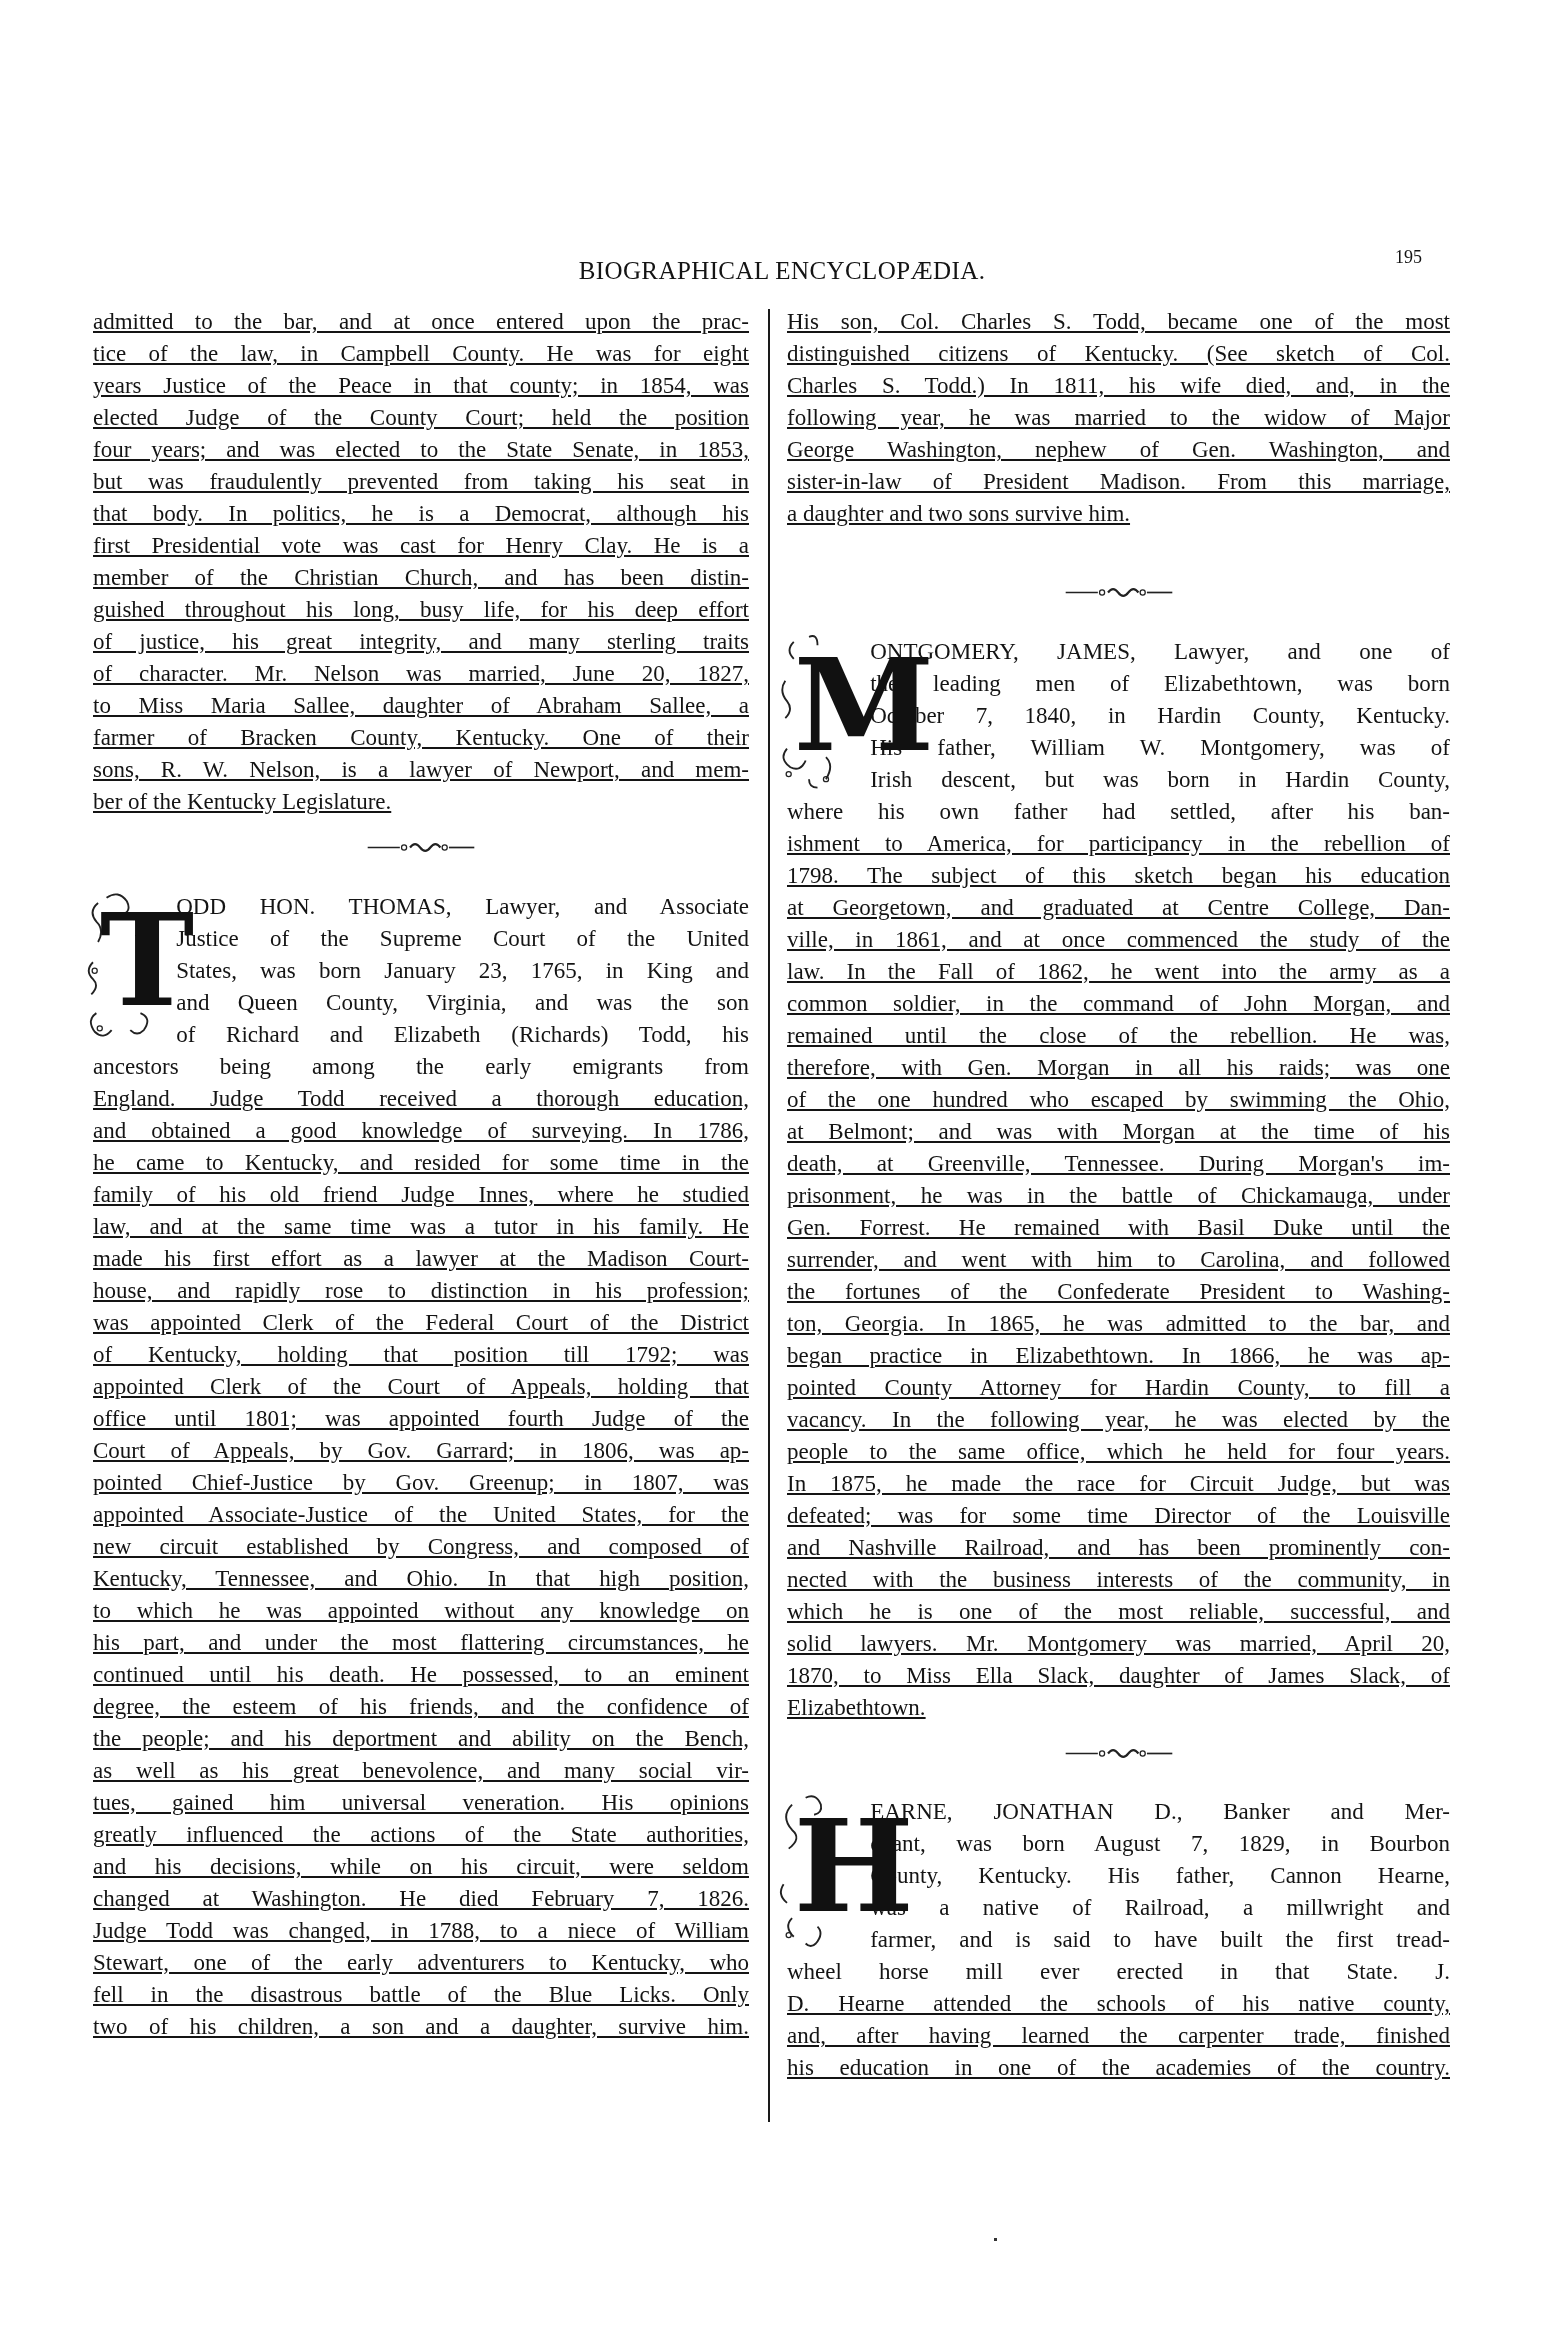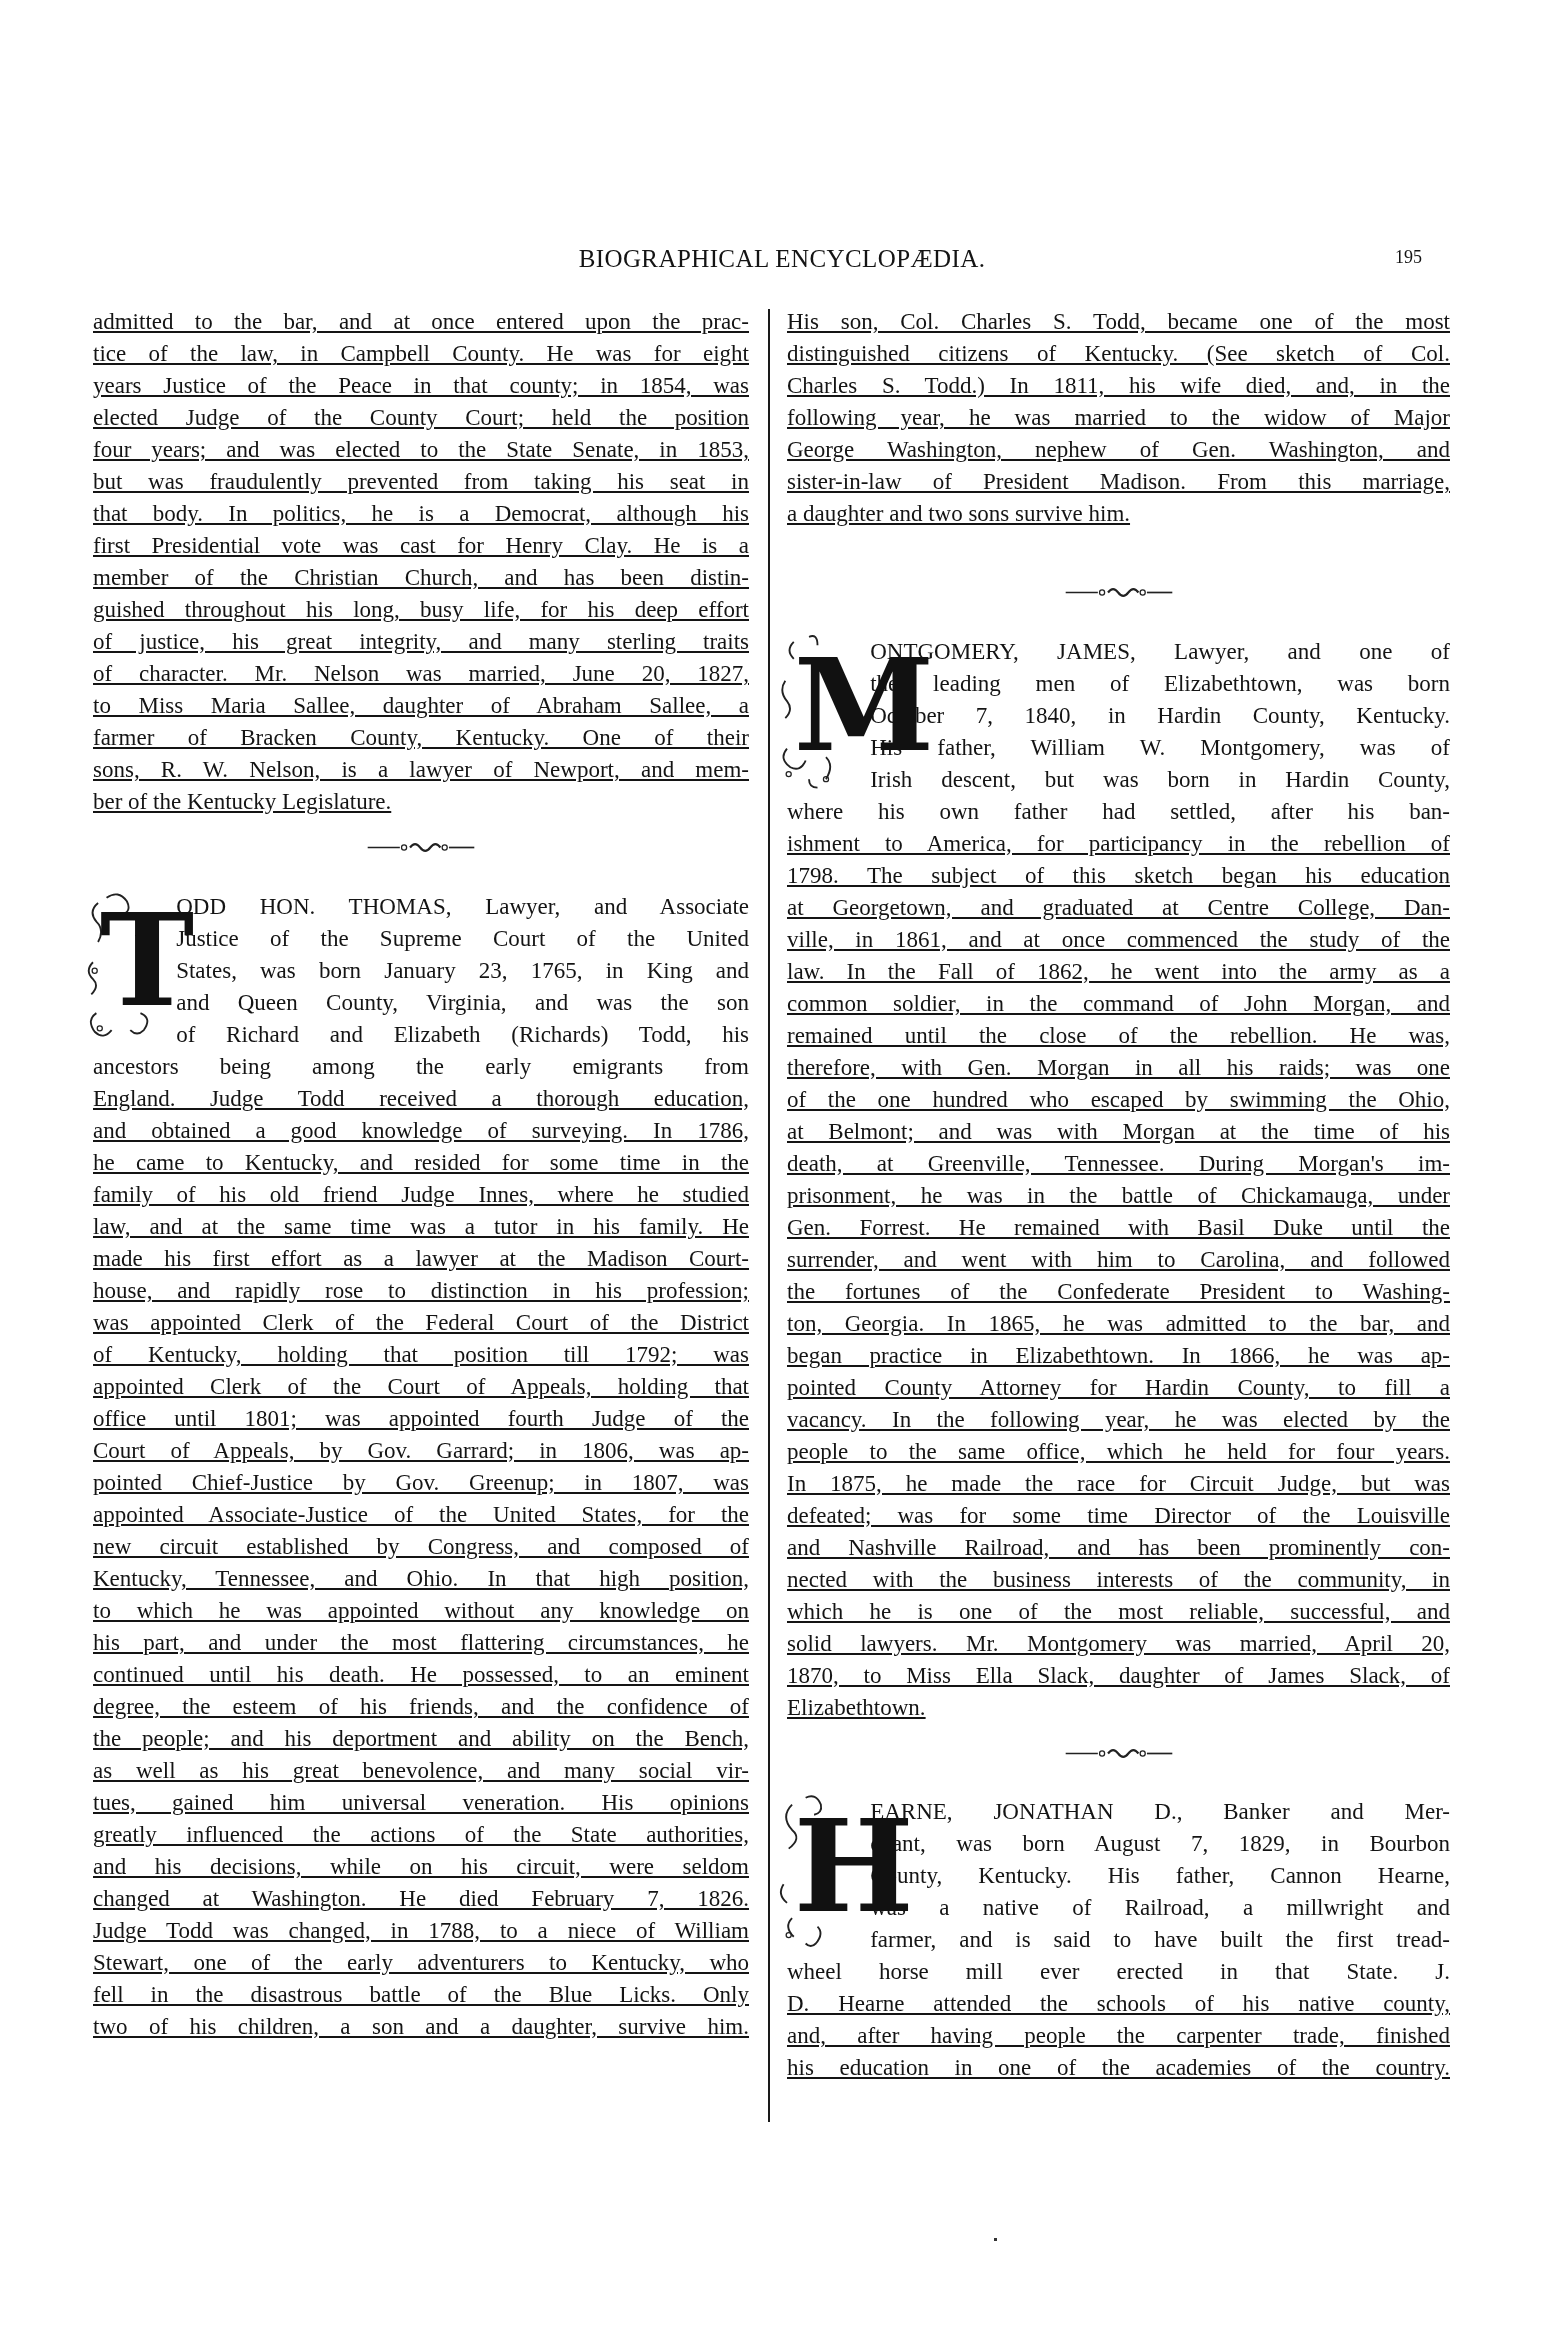--- a/index.html
+++ b/index.html
@@ -1,19 +1,19 @@
 <!DOCTYPE html>
 <html style="font-size:13.6px"><head>
 <meta charset="utf-8">
 <style>
   html, body { margin: 0; padding: 0; background: #ffffff; }
   body { width: 1567px; height: 2342px; position: relative; overflow: hidden;
          font-family: "Liberation Serif", "DejaVu Serif", serif; color: #141414; }
   .running-head { position: absolute; top: 245px; left: 0; width: 1567px; height: 42px; }
-  .running-title { position: absolute; left: 527px; top: 0; width: 510px; text-align: center;
+  .running-title { position: absolute; left: 527px; top: 12px; width: 510px; text-align: center;
                    font-size: 25px; letter-spacing: 0.4px; }
   .page-number { position: absolute; left: 1395px; top: 1.7px; font-size: 18px; }
   .column { position: absolute; top: 306px; width: 656px; font-size: 23px; line-height: 32px;
             text-align: justify; }
   .col-left { left: 93px; }
   .col-right { left: 787px; width: 663px; }
   .divider { position: absolute; left: 768px; top: 309px; width: 1.7px; height: 1813px; background: #1a1a1a; }
   .line { display: block; white-space: nowrap; text-align-last: justify; }
   .line.last { text-align-last: left; }
   .para { margin: 0; text-decoration: underline; }
@@ -213,20 +213,20 @@
         <span class="line">EARNE, JONATHAN D., Banker and Mer-</span>
         <span class="line">chant, was born August 7, 1829, in Bourbon</span>
         <span class="line">County, Kentucky. His father, Cannon Hearne,</span>
         <span class="line">was a native of Railroad, a millwright and</span>
         <span class="line">farmer, and is said to have built the first tread-</span>
         <span class="line">wheel horse mill ever erected in that State. J.</span>
       </div>
     <div style="clear:both"></div>
     <div class="para" id="hearne-body">
         <span class="line">D. Hearne attended the schools of his native county,</span>
-        <span class="line">and, after having people the carpenter trade, finished</span>
+        <span class="line">and, after having learned the carpenter trade, finished</span>
         <span class="line">his education in one of the academies of the country.</span>
       </div>
   </div>
 </div>
 
 <div class="stray-dot"></div>
 
 
 </body></html>

